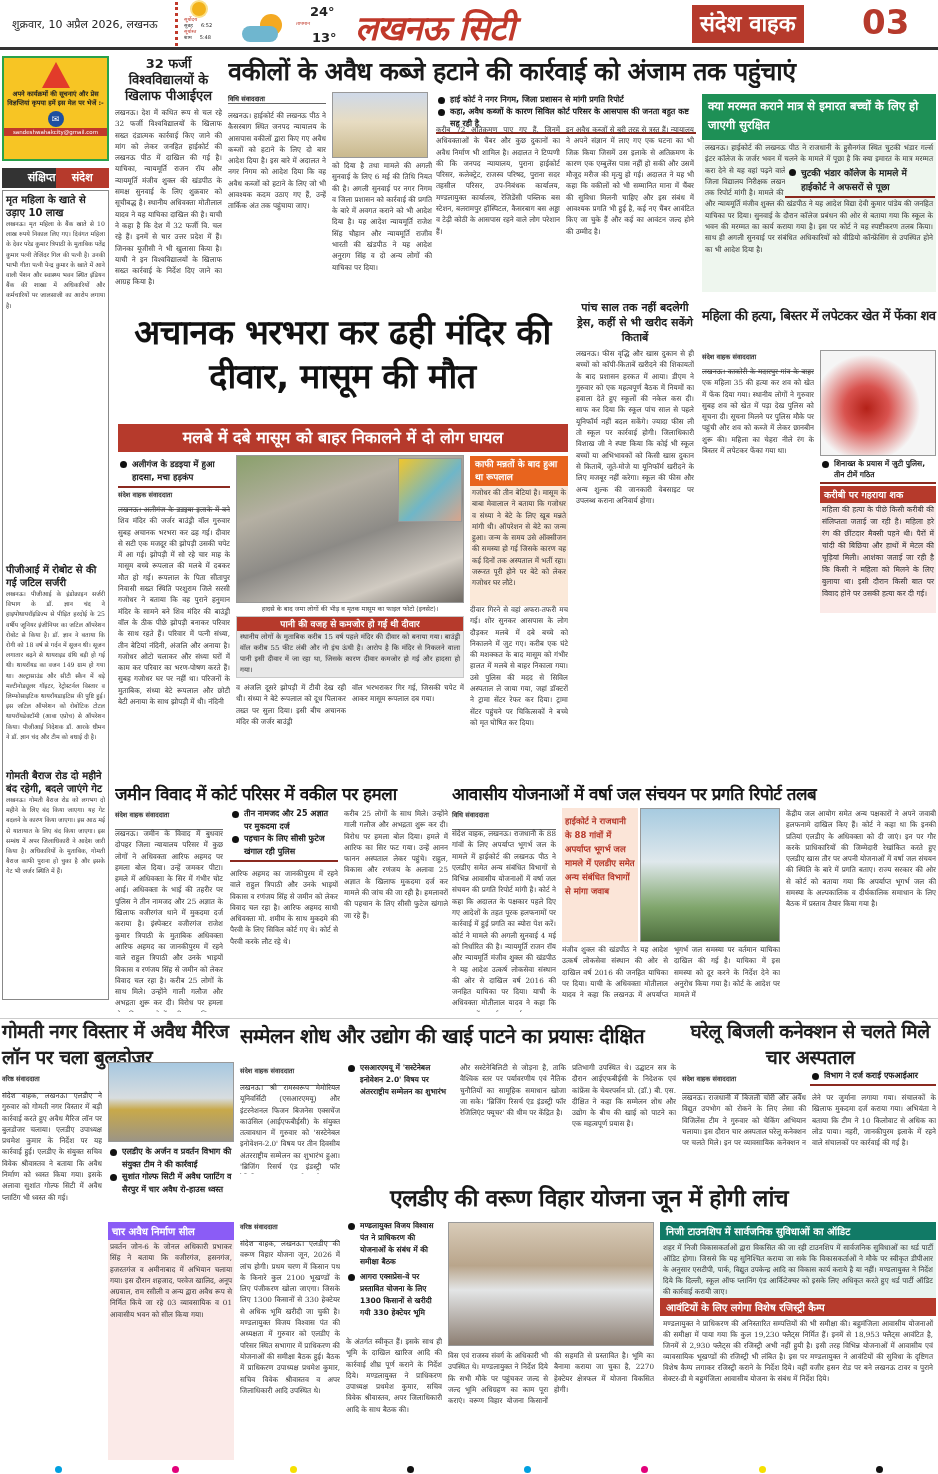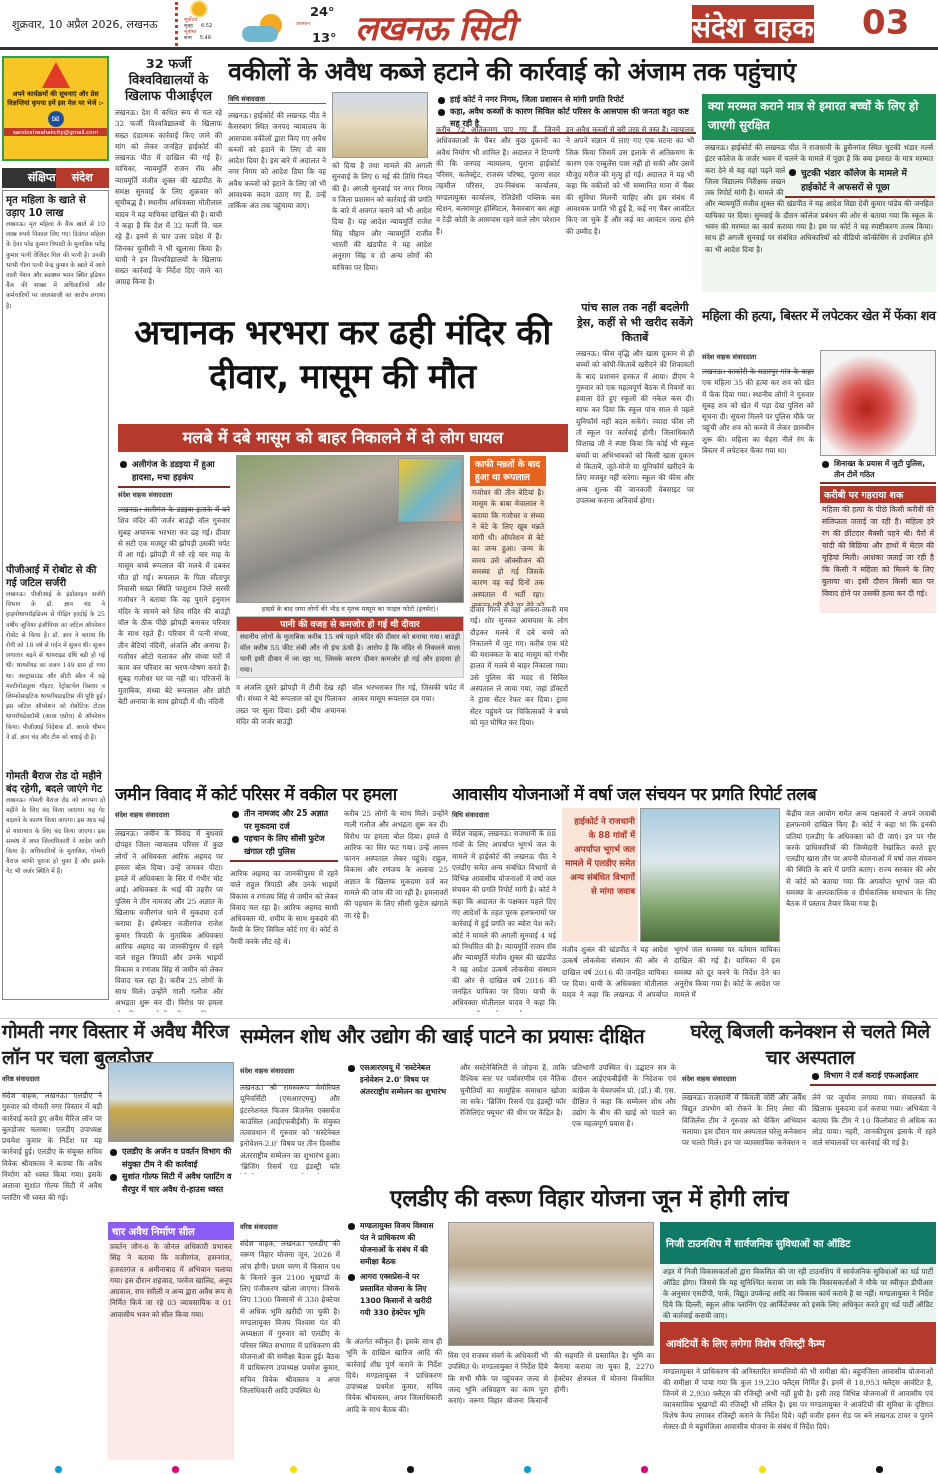--- a/index.html
+++ b/index.html
@@ -6,21 +6,21 @@
 body{width:938px;height:1474px;background:#fff;font-family:"DejaVu Sans",sans-serif;color:#222;overflow:hidden;position:relative}
 .abs{position:absolute}
 .body-text{font-family:"DejaVu Serif",serif;font-size:7.2px;line-height:11.3px;color:#333;text-align:justify;overflow:hidden}
 .hl{font-family:"DejaVu Sans",sans-serif;font-weight:bold;color:#1a1a1a;letter-spacing:-0.5px;overflow:hidden;white-space:nowrap}
 .byline{font-size:6.5px;font-weight:bold;color:#333;border-bottom:1px solid #666;padding-bottom:10px}
 .bullet{font-size:8px;font-weight:bold;color:#222;line-height:12px;padding-left:14px;position:relative}
 .bullet::before{content:"";position:absolute;left:2px;top:3px;width:7px;height:7px;border-radius:50%;background:#111}
 .photo{background:linear-gradient(135deg,#b7b2a6,#8f8a7f 40%,#c9c3b4 70%,#7d786c);border:1px solid #999}
 .redbar{background:#b63a2c;color:#fff;font-weight:bold;text-align:center;overflow:hidden;white-space:nowrap}
 .greenbar{background:#1e9056;color:#fff;font-weight:bold;padding:3px 6px;line-height:20px}
-.tealbar{background:#117a66;color:#fff;font-weight:bold;font-size:10px;padding:14px 6px}
+.tealbar{background:#117a66;color:#fff;font-weight:bold;font-size:10px;padding:2px 6px}
 .orangebar{background:#e8641e;color:#fff;font-weight:bold;font-size:9px;padding:2px 5px;line-height:13px}
 </style>
 </head>
 <body>
 
 <div class="abs" style="left:0;top:0;width:938px;height:50px;border-bottom:3px solid #333">
   <div class="abs" style="left:12px;top:16px;font-size:11px;color:#222">शुक्रवार, 10 अप्रैल 2026, लखनऊ</div>
   <div class="abs" style="left:175px;top:2px;width:60px;height:44px;border-left:3px dotted #c0392b;padding-left:6px">
     <div style="width:14px;height:14px;border-radius:50%;background:#f2b21b;margin-left:8px;box-shadow:0 0 0 2px #fbe08a"></div>
     <div style="font-size:5px;color:#c0392b">सूर्योदय</div>
@@ -35,21 +35,21 @@
       </div>
   </div>
   <div class="abs" style="left:242px;top:8px;width:48px;height:36px">
     <div style="position:absolute;left:18px;top:6px;width:22px;height:22px;border-radius:50%;background:#f4a922"></div>
     <div style="position:absolute;left:0;top:18px;width:36px;height:16px;border-radius:10px;background:#6fb6cf"></div>
   </div>
   <div class="abs" style="left:310px;top:4px;font-size:13px;font-weight:bold">24°</div>
   <div class="abs" style="left:296px;top:20px;font-size:5px;color:#c0392b">तापमान</div>
   <div class="abs" style="left:312px;top:30px;font-size:13px;font-weight:bold">13°</div>
   <div class="abs" style="left:355px;top:4px;font-size:34px;font-weight:bold;font-style:italic;color:#c0392b;font-family:'DejaVu Serif',serif;letter-spacing:-1px">लखनऊ सिटी</div>
-  <div class="abs" style="left:692px;top:5px;background:#b63a2c;color:#fff;font-size:28px;font-weight:bold;padding:2px 0;height:38px">संदेश वाहक</div>
+  <div class="abs" style="left:692px;top:5px;background:#b63a2c;color:#fff;font-size:22px;font-weight:bold;padding:2px 8px;height:38px">संदेश वाहक</div>
   <div class="abs" style="left:862px;top:2px;font-size:34px;font-weight:bold;color:#b63a2c">03</div>
 </div>
 
 <div class="abs" style="left:2px;top:56px;width:107px;height:105px;background:#f7c524;border:2px solid #2aa24a;text-align:center;overflow:hidden">
   <div style="margin:4px auto 0;width:0;height:0;border-left:14px solid transparent;border-right:14px solid transparent;border-bottom:26px solid #e23b2a"></div>
   <div style="font-size:6.5px;font-weight:bold;color:#222;line-height:9px;padding:2px 3px">अपने कार्यक्रमों की सूचनाएं और प्रेस विज्ञप्तियां कृपया हमें इस मेल पर भेजें :-</div>
   <div style="margin:1px auto;width:16px;height:16px;border-radius:50%;background:#1c4fa0;color:#fff;font-size:9px;line-height:16px">✉</div>
   <div style="background:#c0392b;color:#fff;font-size:5.5px;padding:1px 0;margin-top:1px">sandeshwahakcity@gmail.com</div>
 </div>
 <div class="abs" style="left:2px;top:168px;width:107px;height:20px;display:flex">
@@ -97,21 +97,21 @@
 <div class="abs body-text" style="left:118px;top:504px;width:112px;height:260px">लखनऊ। अलीगंज के डडइया इलाके में बने शिव मंदिर की जर्जर बाउंड्री वॉल गुरुवार सुबह अचानक भरभरा कर ढह गई। दीवार से सटी एक मजदूर की झोपड़ी उसकी चपेट में आ गई। झोपड़ी में सो रहे चार माह के मासूम बच्चे रूपलाल की मलबे में दबकर मौत हो गई। रूपलाल के पिता सीतापुर निवासी सख्त स्थिति परशुराम जिले सरसी गजोधर ने बताया कि वह पुराने हनुमान मंदिर के सामने बने शिव मंदिर की बाउंड्री वॉल के ठीक पीछे झोपड़ी बनाकर परिवार के साथ रहते हैं। परिवार में पत्नी संध्या, तीन बेटियां नंदिनी, अंजलि और अनाया है। गजोधर ओटो चलाकर और संध्या घरों में काम कर परिवार का भरण-पोषण करते हैं। सुबह गजोधर घर पर नहीं था। परिजनों के मुताबिक, संध्या बेटे रूपलाल और छोटी बेटी अनाया के साथ झोपड़ी में थी। नंदिनी</div>
 <div class="abs photo" style="left:236px;top:455px;width:228px;height:148px;background:linear-gradient(160deg,#8aa06b 0%,#b5b0a3 30%,#8c8a86 55%,#d1cbc2 80%,#6f6a64)"></div>
 <div class="abs photo" style="left:398px;top:458px;width:64px;height:64px;background:linear-gradient(135deg,#f1c62c,#6fb6c8 55%,#d9a58c)"></div>
 <div class="abs" style="left:236px;top:604px;width:228px;font-size:6.5px;color:#444;text-align:center">हादसे के बाद जमा लोगों की भीड़ व मृतक मासूम का फाइल फोटो (इनसेट)।</div>
 <div class="abs" style="left:236px;top:616px;width:228px;height:62px;background:#e8e8e8;border:1px solid #c8c8c8">
   <div style="background:#b63a2c;color:#fff;font-weight:bold;font-size:9px;text-align:center;line-height:14px">पानी की वजह से कमजोर हो गई थी दीवार</div>
   <div class="body-text" style="padding:1px 3px;font-size:7px;line-height:11px;height:46px">स्थानीय लोगों के मुताबिक करीब 15 वर्ष पहले मंदिर की दीवार को बनाया गया। बाउंड्री वॉल करीब 55 फीट लंबी और नौ इंच ऊंची है। आरोप है कि मंदिर से निकलने वाला पानी इसी दीवार में जा रहा था, जिसके कारण दीवार कमजोर हो गई और हादसा हो गया।</div>
 </div>
 <div class="abs body-text" style="left:236px;top:682px;width:110px;height:86px">व अंजलि दूसरे झोपड़ी में टीवी देख रही थी। संध्या ने बेटे रूपलाल को दूध पिलाकर तख्त पर सुला दिया। इसी बीच अचानक मंदिर की जर्जर बाउंड्री</div>
 <div class="abs body-text" style="left:352px;top:682px;width:112px;height:86px">वॉल भरभराकर गिर गई, जिसकी चपेट में आकर मासूम रूपलाल दब गया।</div>
-<div class="abs" style="left:470px;top:456px;width:76px;background:#fbe9d9">
+<div class="abs" style="left:470px;top:456px;width:98px;background:#fbe9d9">
   <div class="orangebar">काफी मन्नतों के बाद हुआ था रूपलाल</div>
   <div class="body-text" style="height:120px;padding:1px 2px">गजोधर की तीन बेटियां है। मासूम के बाबा मेवालाल ने बताया कि गजोधर व संध्या ने बेटे के लिए खूब मन्नते मांगी थी। ऑपरेशन से बेटे का जन्म हुआ। जन्म के समय उसे ऑक्सीजन की समस्या हो गई जिसके कारण वह कई दिनों तक अस्पताल में भर्ती रहा। जरूरत पूरी होने पर बेटे को लेकर गजोधर घर लौटे।</div>
 </div>
 <div class="abs body-text" style="left:470px;top:604px;width:98px;height:164px">दीवार गिरने से वहां अफरा-तफरी मच गई। शोर सुनकर आसपास के लोग दौड़कर मलबे में दबे बच्चे को निकालने में जुट गए। करीब एक घंटे की मशक्कत के बाद मासूम को गंभीर हालत में मलबे से बाहर निकाला गया। उसे पुलिस की मदद से सिविल अस्पताल ले जाया गया, जहां डॉक्टरों ने ट्रामा सेंटर रेफर कर दिया। ट्रामा सेंटर पहुंचने पर चिकित्सकों ने बच्चे को मृत घोषित कर दिया।</div>
 
 <div class="abs" style="left:576px;top:300px;width:118px;font-size:11px;font-weight:bold;line-height:15px;text-align:center">पांच साल तक नहीं बदलेगी ड्रेस, कहीं से भी खरीद सकेंगे किताबें</div>
 <div class="abs body-text" style="left:576px;top:348px;width:118px;height:420px">लखनऊ। फीस वृद्धि और खास दुकान से ही बच्चों को कॉपी-किताबें खरीदने की शिकायतों के बाद प्रशासन हरकत में आया। डीएम ने गुरुवार को एक महत्वपूर्ण बैठक में नियमों का हवाला देते हुए स्कूलों की नकेल कस दी। साफ कर दिया कि स्कूल पांच साल से पहले यूनिफॉर्म नहीं बदल सकेंगे। ज्यादा फीस ली तो स्कूल पर कार्रवाई होगी। जिलाधिकारी विशाख जी ने स्पष्ट किया कि कोई भी स्कूल बच्चों या अभिभावकों को किसी खास दुकान से किताबें, जूते-मोजे या यूनिफॉर्म खरीदने के लिए मजबूर नहीं करेगा। स्कूल की फीस और अन्य शुल्क की जानकारी वेबसाइट पर उपलब्ध कराना अनिवार्य होगा।</div>
 
 <div class="abs" style="left:702px;top:304px;width:236px;font-size:13px;font-weight:bold;line-height:23px;letter-spacing:-0.5px">महिला की हत्या, बिस्तर में लपेटकर खेत में फेंका शव</div>
 <div class="abs byline" style="left:702px;top:352px;width:112px">संदेश वाहक संवाददाता</div>
@@ -131,21 +131,21 @@
 <div class="abs" style="left:230px;top:808px;width:108px;border-bottom:2px solid #8b2a20;padding-bottom:2px">
   <div class="bullet" style="font-size:8px;line-height:12.5px">तीन नामजद और 25 अज्ञात पर मुकदमा दर्ज</div>
   <div class="bullet" style="font-size:8px;line-height:12.5px">पहचान के लिए सीसी फुटेज खंगाल रही पुलिस</div>
 </div>
 <div class="abs body-text" style="left:230px;top:868px;width:108px;height:144px">आरिफ अहमद का जानकीपुरम में रहने वाले राहुल त्रिपाठी और उनके भाइयों विकास व रणंजय सिंह से जमीन को लेकर विवाद चल रहा है। आरिफ अहमद साथी अधिवक्ता मो. शमीम के साथ मुकदमे की पैरवी के लिए सिविल कोर्ट गए थे। कोर्ट से पैरवी करके लौट रहे थे।</div>
 <div class="abs body-text" style="left:344px;top:808px;width:104px;height:204px">करीब 25 लोगों के साथ मिले। उन्होंने गाली गलौज और अभद्रता शुरू कर दी। विरोध पर हमला बोल दिया। हमले में आरिफ का सिर फट गया। उन्हें आनन फानन अस्पताल लेकर पहुंचे। राहुल, विकास और रणंजय के अलावा 25 अज्ञात के खिलाफ मुकदमा दर्ज कर मामले की जांच की जा रही है। हमलावरों की पहचान के लिए सीसी फुटेज खंगाले जा रहे हैं।</div>
 
 <div class="hl abs" style="left:452px;top:782px;width:486px;font-size:17px;line-height:24px">आवासीय योजनाओं में वर्षा जल संचयन पर प्रगति रिपोर्ट तलब</div>
 <div class="abs byline" style="left:452px;top:810px;width:104px">विधि संवाददाता</div>
 <div class="abs body-text" style="left:452px;top:828px;width:104px;height:184px">संदेश वाहक, लखनऊ। राजधानी के 88 गांवों के लिए अपर्याप्त भूगर्भ जल के मामले में हाईकोर्ट की लखनऊ पीठ ने एलडीए समेत अन्य संबंधित विभागों से विभिन्न आवासीय योजनाओं में वर्षा जल संचयन की प्रगति रिपोर्ट मांगी है। कोर्ट ने कहा कि अदालत के पक्षकार पहले दिए गए आदेशों के तहत पूरक हलफनामों पर कार्रवाई में हुई प्रगति का ब्योरा पेश करें। कोर्ट ने मामले की अगली सुनवाई 4 मई को निर्धारित की है। न्यायमूर्ति राजन रॉय और न्यायमूर्ति मंजीव शुक्ल की खंडपीठ ने यह आदेश उत्कर्ष लोकसेवा संस्थान की ओर से दाखिल वर्ष 2016 की जनहित याचिका पर दिया। याची के अधिवक्ता मोतीलाल यादव ने कहा कि लखनऊ में अपर्याप्त भूगर्भ जल समस्या पर वर्तमान याचिका दाखिल की गई है। केंद्रीय जल आयोग समेत अन्य पक्षकारों ने अपने जवाबी हलफनामे दाखिल किए हैं।</div>
-<div class="abs" style="left:562px;top:808px;width:76px;height:134px;background:#fbe5d8;color:#b63a2c;font-weight:bold;font-size:8.5px;line-height:14px;text-align:right;padding:6px 3px;overflow:hidden">हाईकोर्ट ने राजधानी के 88 गांवों में अपर्याप्त भूगर्भ जल मामले में एलडीए समेत अन्य संबंधित विभागों से मांगा जवाब</div>
+<div class="abs" style="left:562px;top:808px;width:76px;height:134px;background:#fbe5d8;color:#b63a2c;font-weight:bold;font-size:8.5px;line-height:14px;text-align:left;padding:6px 3px;overflow:hidden">हाईकोर्ट ने राजधानी के 88 गांवों में अपर्याप्त भूगर्भ जल मामले में एलडीए समेत अन्य संबंधित विभागों से मांगा जवाब</div>
 <div class="abs photo" style="left:640px;top:808px;width:140px;height:134px;background:linear-gradient(180deg,#a7cbe0 0%,#dfe8ec 40%,#7fa56b 75%,#4e6e3e)"></div>
 <div class="abs body-text" style="left:562px;top:944px;width:218px;height:68px;column-count:2;column-gap:6px">मंजीव शुक्ल की खंडपीठ ने यह आदेश उत्कर्ष लोकसेवा संस्थान की ओर से दाखिल वर्ष 2016 की जनहित याचिका पर दिया। याची के अधिवक्ता मोतीलाल यादव ने कहा कि लखनऊ में अपर्याप्त भूगर्भ जल समस्या पर वर्तमान याचिका दाखिल की गई है। याचिका में इस समस्या को दूर करने के निर्देश देने का अनुरोध किया गया है। कोर्ट के आदेश पर मामले में</div>
 <div class="abs body-text" style="left:786px;top:808px;width:150px;height:204px">केंद्रीय जल आयोग समेत अन्य पक्षकारों ने अपने जवाबी हलफनामे दाखिल किए हैं। कोर्ट ने कहा था कि इनकी प्रतियां एलडीए के अधिवक्ता को दी जाएं। इन पर गौर करके प्राधिकारियों की जिम्मेदारी रेखांकित करते हुए एलडीए खास तौर पर अपनी योजनाओं में वर्षा जल संचयन की स्थिति के बारे में प्रगति बताए। राज्य सरकार की ओर से कोर्ट को बताया गया कि अपर्याप्त भूगर्भ जल की समस्या के अल्पकालिक व दीर्घकालिक समाधान के लिए बैठक में प्रस्ताव तैयार किया गया है।</div>
 
 <div class="abs" style="left:0;top:1018px;width:938px;border-top:1px solid #ccc"></div>
 
 <div class="abs" style="left:2px;top:1018px;width:230px;font-size:19px;font-weight:bold;line-height:26px;letter-spacing:-0.5px">गोमती नगर विस्तार में अवैध मैरिज लॉन पर चला बुलडोजर</div>
 <div class="abs byline" style="left:2px;top:1074px;width:100px">वरिष्ठ संवाददाता</div>
 <div class="abs body-text" style="left:2px;top:1090px;width:100px;height:370px">संदेश वाहक, लखनऊ। एलडीए ने गुरुवार को गोमती नगर विस्तार में बड़ी कार्रवाई करते हुए अवैध मैरिज लॉन पर बुलडोजर चलाया। एलडीए उपाध्यक्ष प्रथमेश कुमार के निर्देश पर यह कार्रवाई हुई। एलडीए के संयुक्त सचिव विवेक श्रीवास्तव ने बताया कि अवैध निर्माण को ध्वस्त किया गया। इसके अलावा सुशांत गोल्फ सिटी में अवैध प्लाटिंग भी ध्वस्त की गई।</div>
 <div class="abs photo" style="left:108px;top:1062px;width:126px;height:80px;background:linear-gradient(180deg,#a7c8e0 0%,#d8dde0 45%,#c8a94a 60%,#9c9585)"></div>

